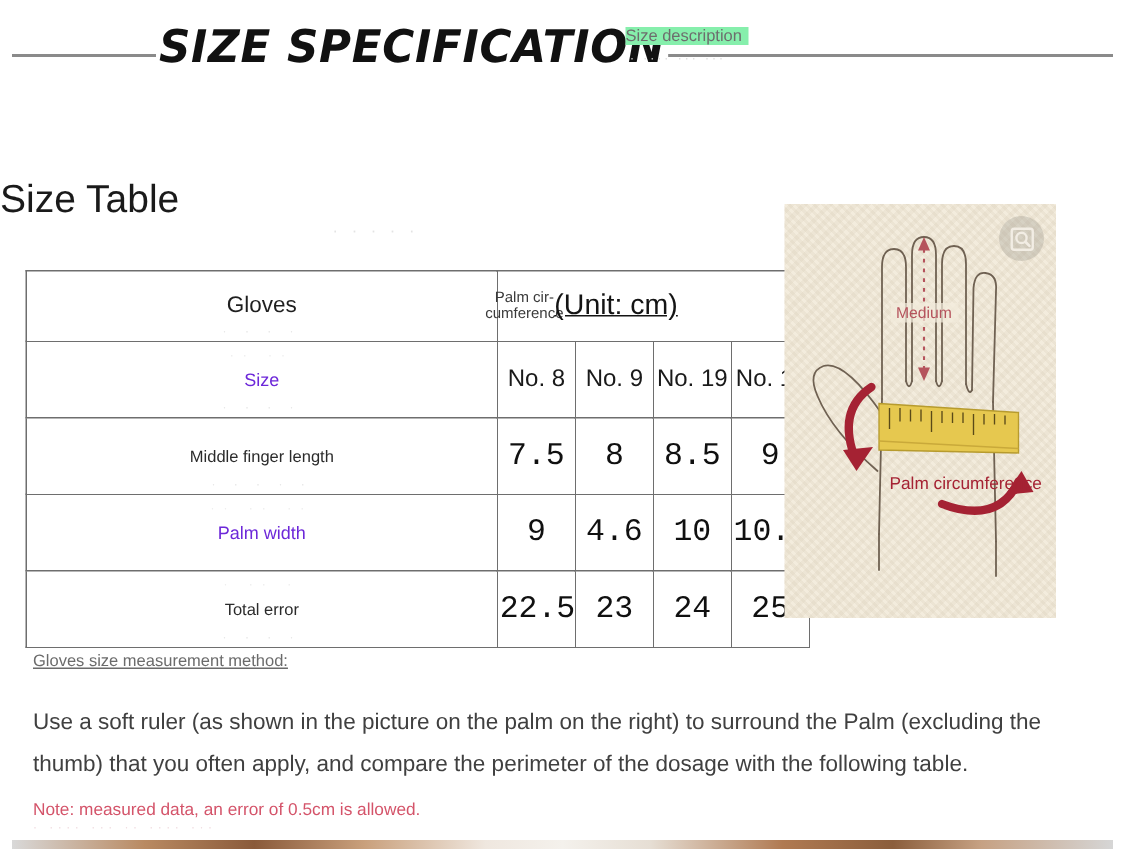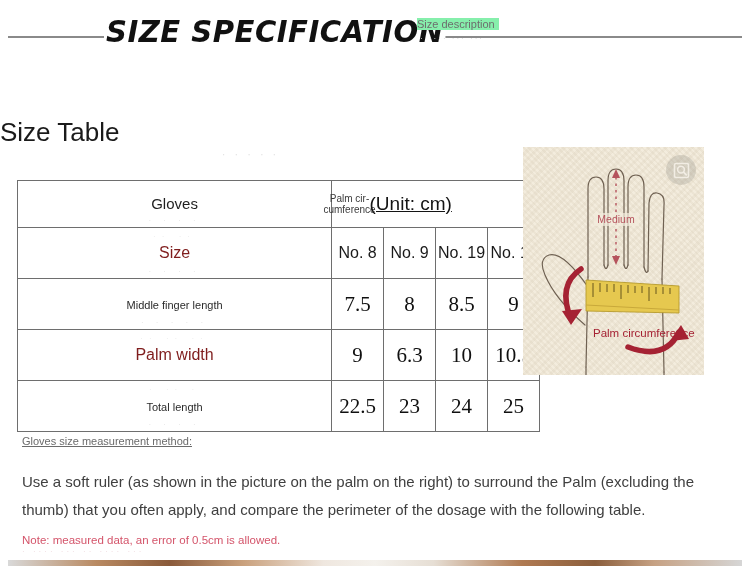--- a/index.html
+++ b/index.html
@@ -97,21 +97,21 @@
   }
   .col-label { width: 133px; }
   .col-val   { width: 87px; }
 
   .r-head  td { height: 44px; }
   .r-size  td { height: 48px; }
   .r-data  td { height: 48px; }
 
   .lbl-plain   { font-size: 15px; color: #1f1f1f; }
   .lbl-small   { font-size: 11px; color: #2b2b2b; }
-  .lbl-medium  { font-size: 16px; color: #7f1d1d; }
+  .lbl-medium  { font-size: 12px; color: #6d28d9; }
 
   .pc-wrap {
     position: relative;
     height: 100%;
   }
   .palm-circ {
     position: absolute;
     left: 50%; top: 50%;
     transform: translate(-118px, -50%);
     width: 64px;
@@ -123,21 +123,21 @@
   .unit-overlay {
     position: absolute;
     left: 50%; top: 50%;
     transform: translate(-66px, -50%);
     font-size: 19px;
     color: #141414;
     white-space: nowrap;
     text-decoration: underline;
   }
 
-  .val-num { font-size: 21px; color: #101010; font-family: Liberation Serif, serif; }
+  .val-num { font-size: 21px; color: #101010; font-family: Liberation Mono, monospace; }
   .val-size { font-size: 16px; color: #1a1a1a; }
 
   
   .ghost-dots {
     position: absolute;
     left: 12%; right: 12%;
     bottom: 5px;
     height: 6px;
     color: #e6e6e6;
     font-size: 8px;
@@ -155,22 +155,22 @@
     font-size: 8px;
     letter-spacing: 6px;
     overflow: hidden;
     white-space: nowrap;
     pointer-events: none;
   }
 
   
   .hand-photo {
     position: absolute;
-    left: 523px; top: 147px;
-    width: 181px; height: 228px;
+    left: 523px; top: 136px;
+    width: 181px; height: 276px;
     background:
       repeating-linear-gradient(45deg, rgba(210,198,175,.20) 0 2px, rgba(255,255,255,0) 2px 4px),
       repeating-linear-gradient(-45deg, rgba(205,192,168,.16) 0 3px, rgba(255,255,255,0) 3px 6px),
       #f3ecdd;
     overflow: hidden;
   }
   .hand-photo svg { display: block; }
 
   .zoom-badge {
     position: absolute;
@@ -279,29 +279,29 @@
       <td class="col-val"><span class="val-num">8.5</span></td>
       <td class="col-val"><span class="val-num">9</span></td>
     </tr>
 
     <tr class="r-data">
       <td class="col-label">
         <span class="ghost-top">·· ·· ··</span>
         <span class="lbl-medium">Palm width</span>
       </td>
       <td class="col-val"><span class="val-num">9</span></td>
-      <td class="col-val"><span class="val-num">6.3</span></td>
+      <td class="col-val"><span class="val-num">4.6</span></td>
       <td class="col-val"><span class="val-num">10</span></td>
       <td class="col-val"><span class="val-num">10.5</span></td>
     </tr>
 
     <tr class="r-data">
       <td class="col-label">
         <span class="ghost-top">· ·· ·</span>
-        <span class="lbl-small">Total length</span>
+        <span class="lbl-small">Total error</span>
         <span class="ghost-dots">· · · ·</span>
       </td>
       <td class="col-val"><span class="val-num">22.5</span></td>
       <td class="col-val"><span class="val-num">23</span></td>
       <td class="col-val"><span class="val-num">24</span></td>
       <td class="col-val"><span class="val-num">25</span></td>
     </tr>
   </tbody>
 </table>
 

